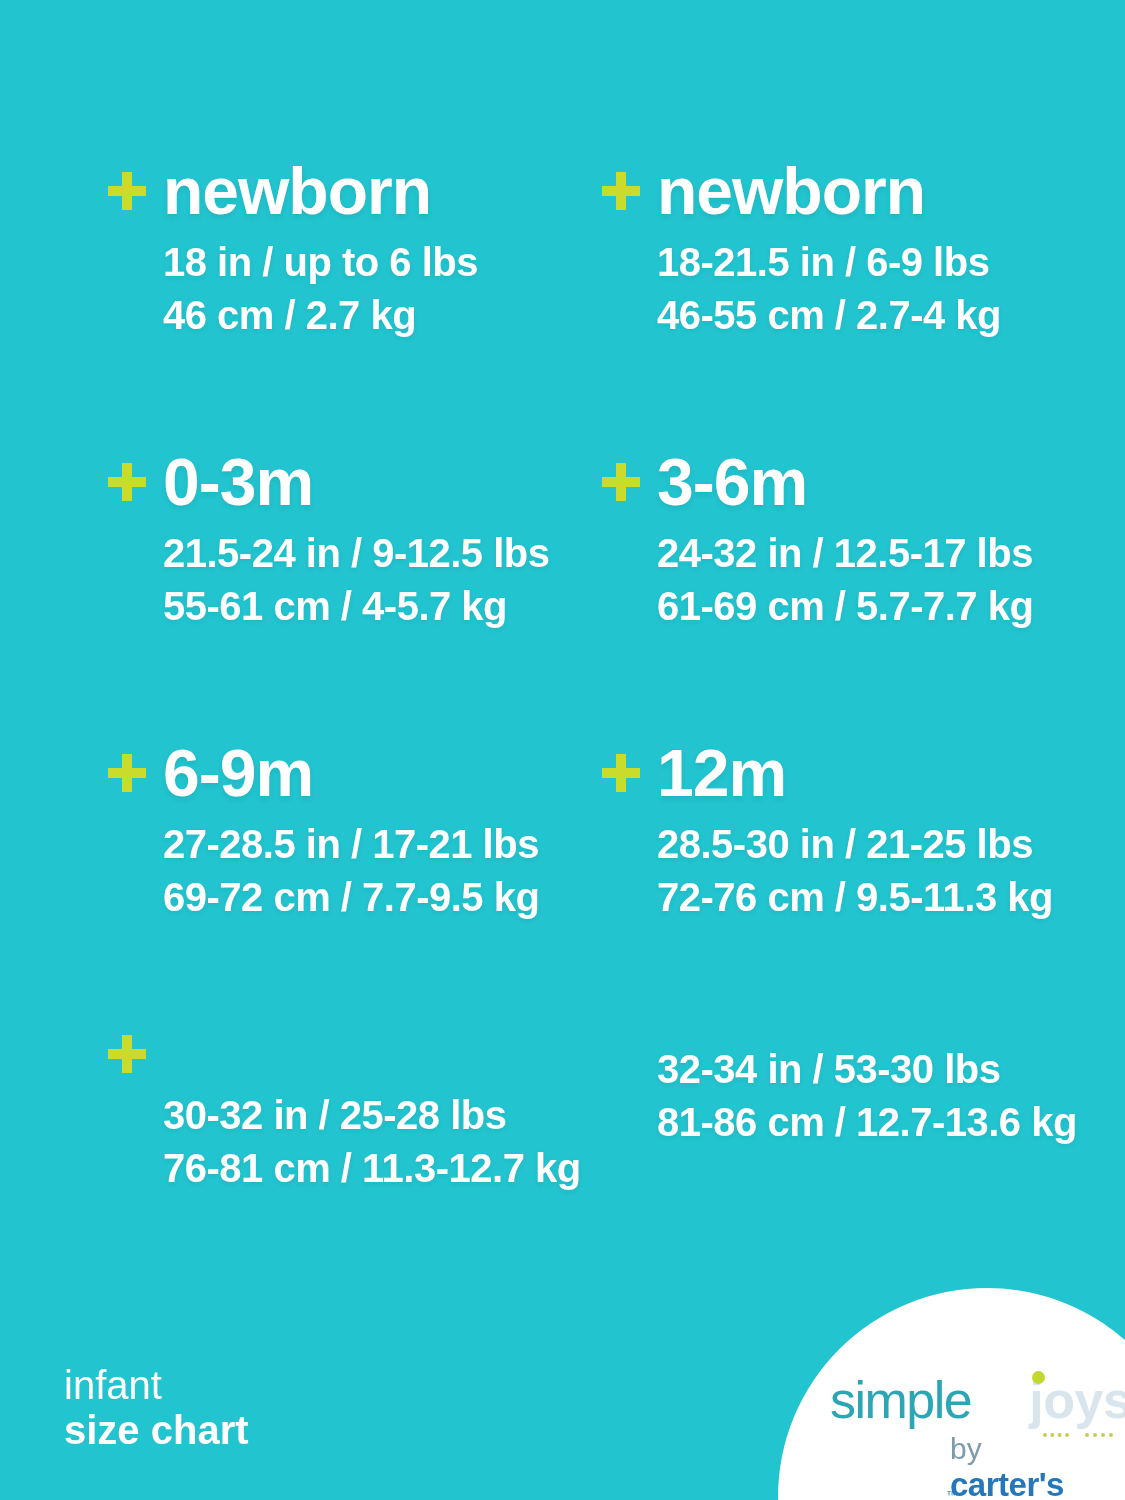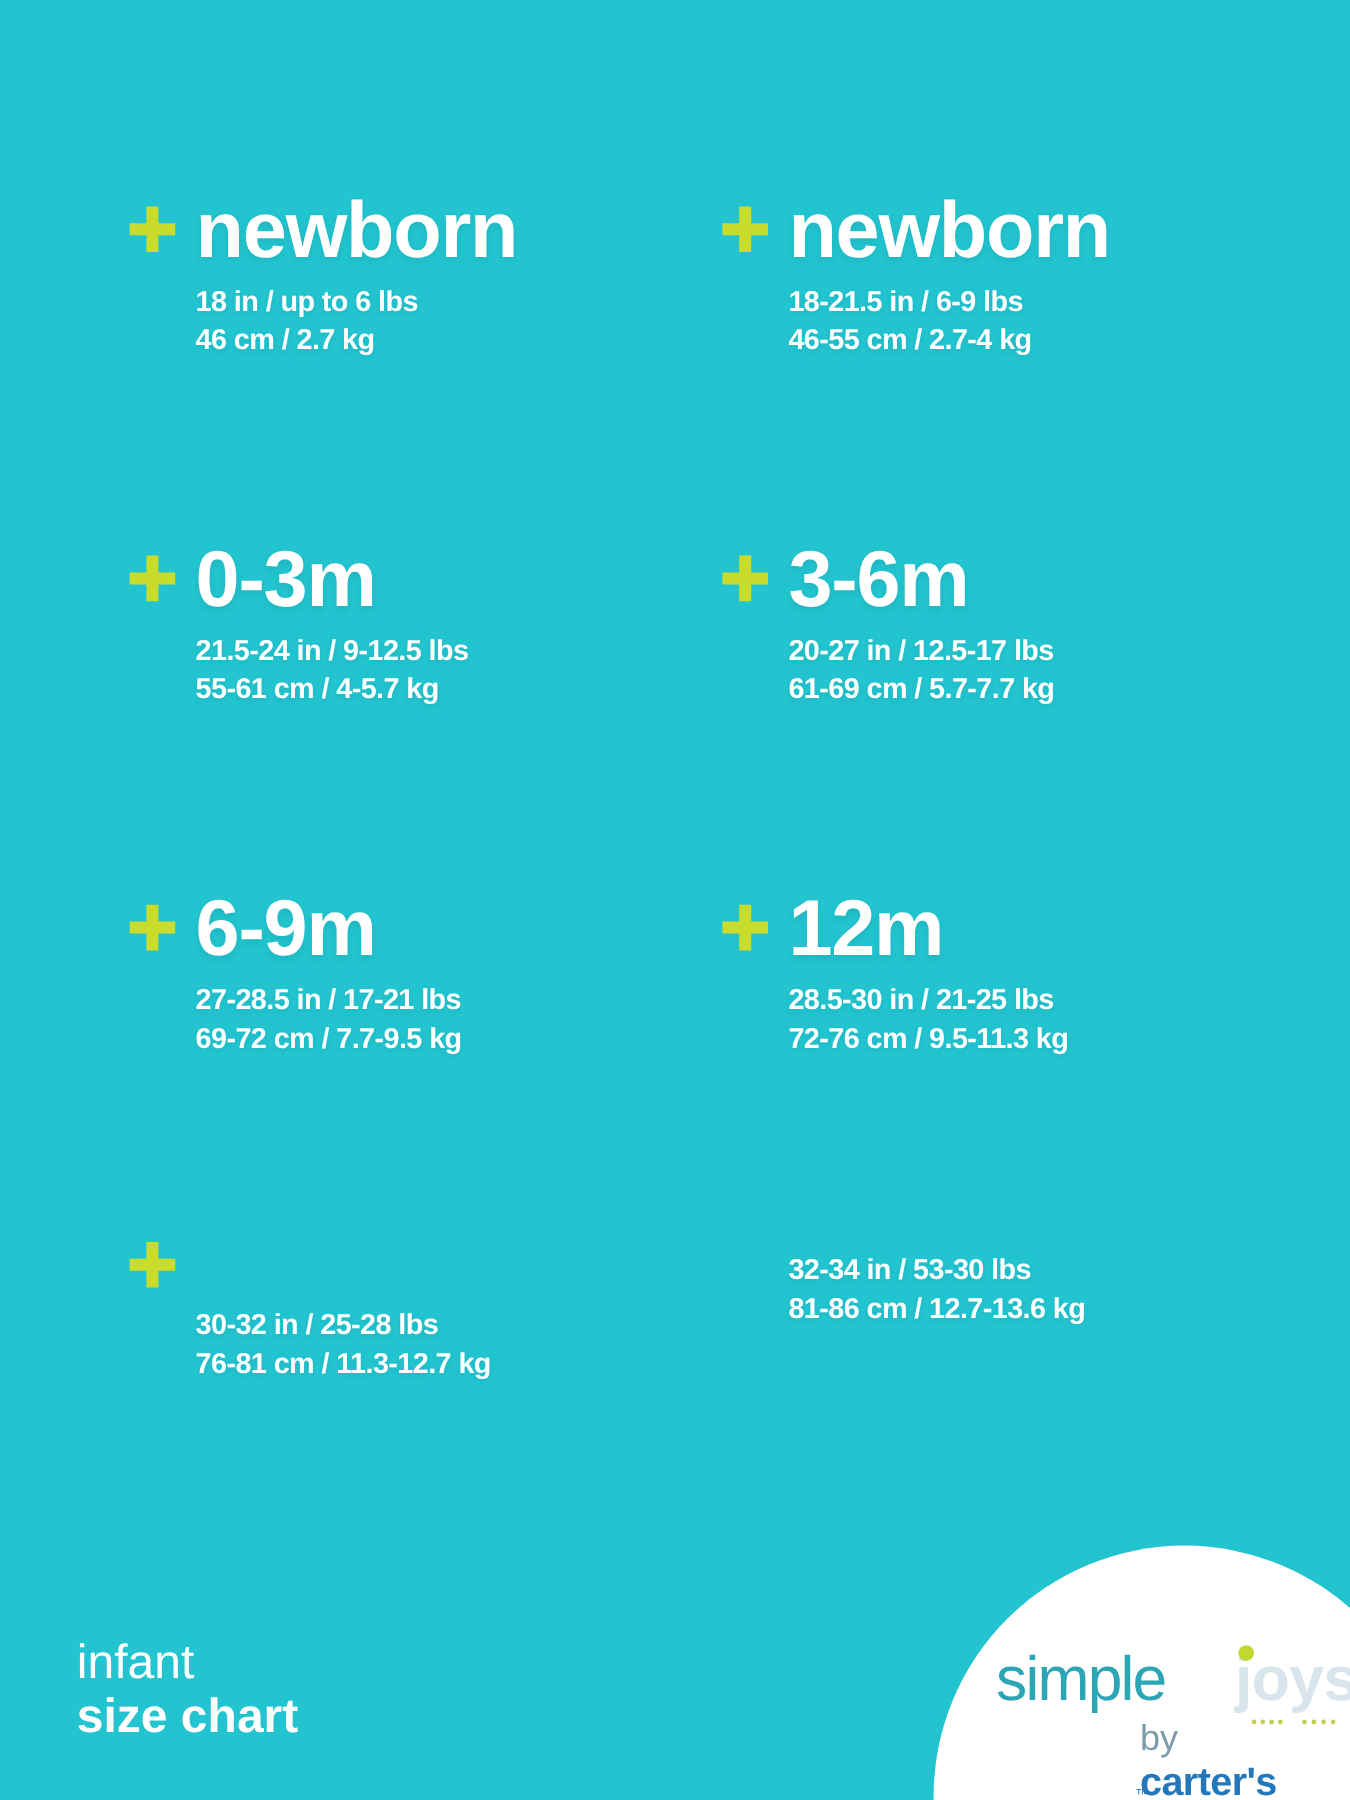--- a/index.html
+++ b/index.html
@@ -33,21 +33,21 @@
   .size-label {
     font-size: 66px;
     font-weight: 700;
     line-height: 1.0;
     letter-spacing: -1px;
     color: #FFFFFF;
     text-shadow: 0 3px 5px rgba(0, 90, 100, 0.12);
   }
   .size-details {
     margin: 12px 0 0 59px;
-    font-size: 24px;
+    font-size: 40px;
     font-weight: 700;
     line-height: 1.32;
     letter-spacing: -0.5px;
     text-shadow: 0 2px 4px rgba(0, 90, 100, 0.10);
   }
 
   
   .footer-title {
     position: absolute;
     left: 64px;
@@ -188,21 +188,21 @@
   <section class="size-card">
     <div class="size-title-row">
       <span class="plus-icon">
         <svg width="46" height="46" viewBox="0 0 46 46">
             <path d="M18 4h10v14h14v10H28v14H18V28H4V18h14z" fill="#C9DC2B"></path>
           </svg>
       </span>
       <h2 class="size-label">3-6m</h2>
     </div>
     <div class="size-details">
-      <p>20-27 in / 12.5-17 lbs</p>
+      <p>24-32 in / 12.5-17 lbs</p>
       <p>61-69 cm / 5.7-7.7 kg</p>
     </div>
   </section>
 
   <section class="size-card">
     <div class="size-title-row">
       <span class="plus-icon">
         <svg width="46" height="46" viewBox="0 0 46 46">
             <path d="M18 4h10v14h14v10H28v14H18V28H4V18h14z" fill="#C9DC2B"></path>
           </svg>

